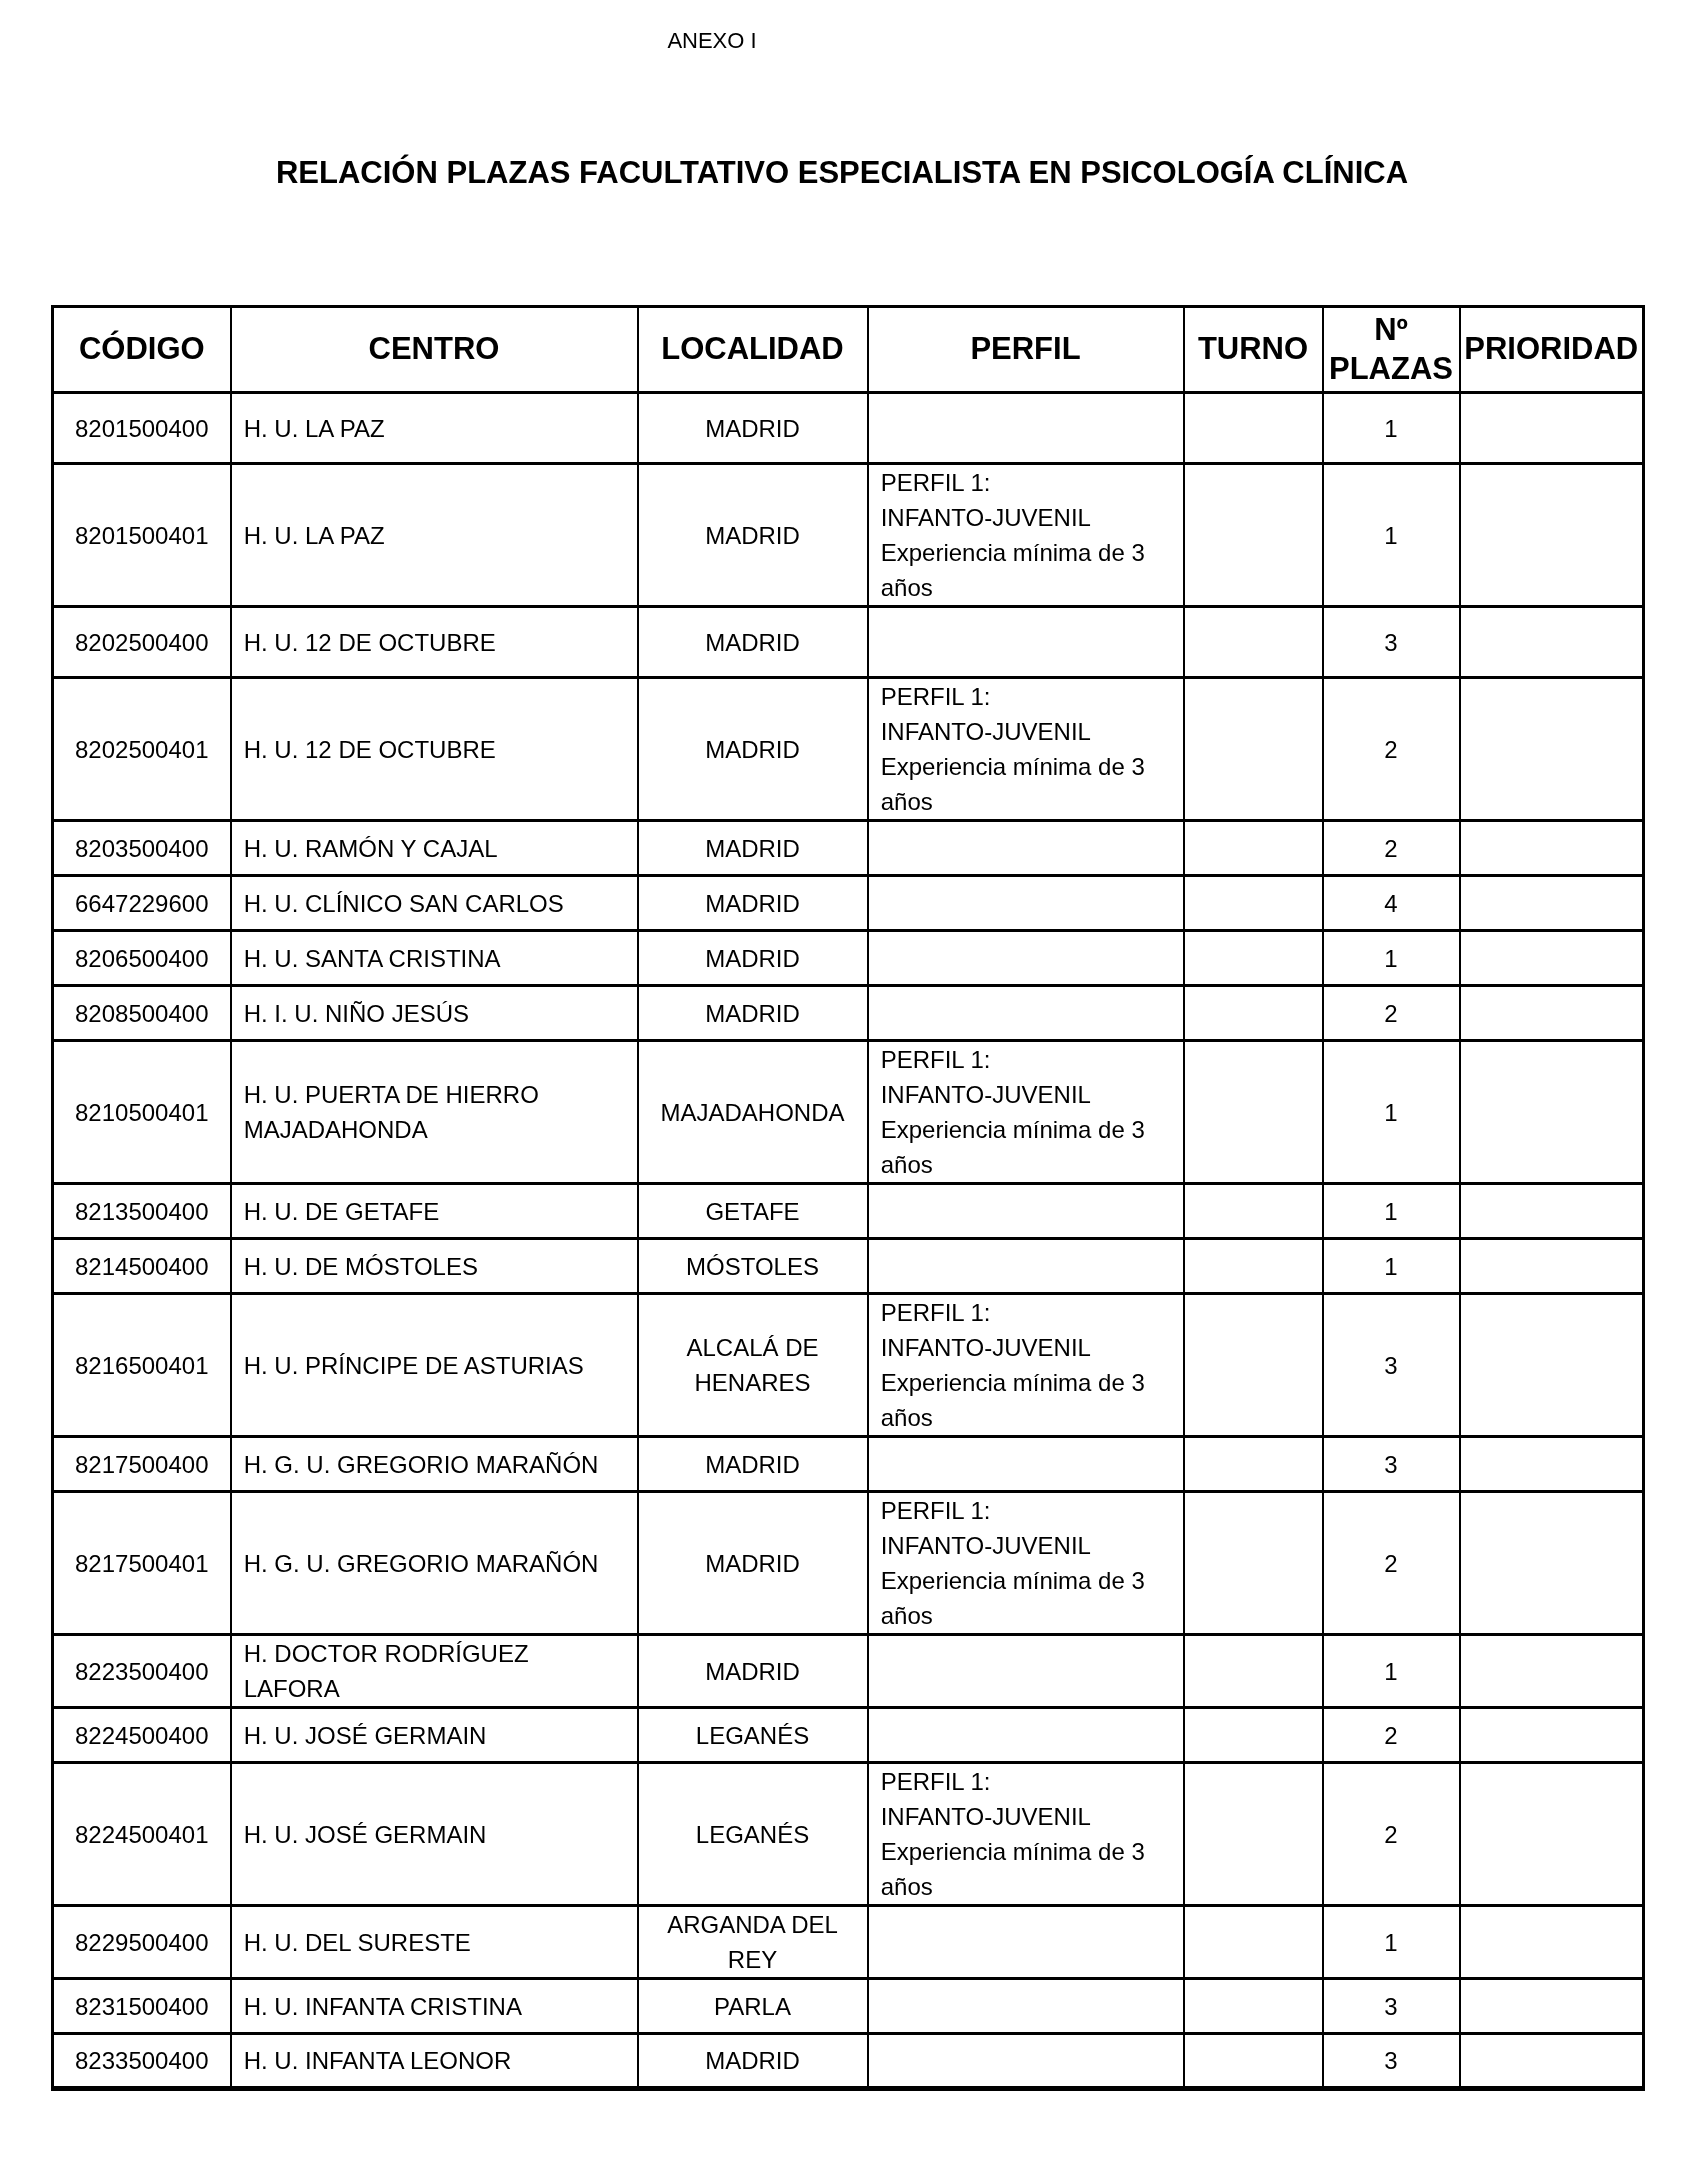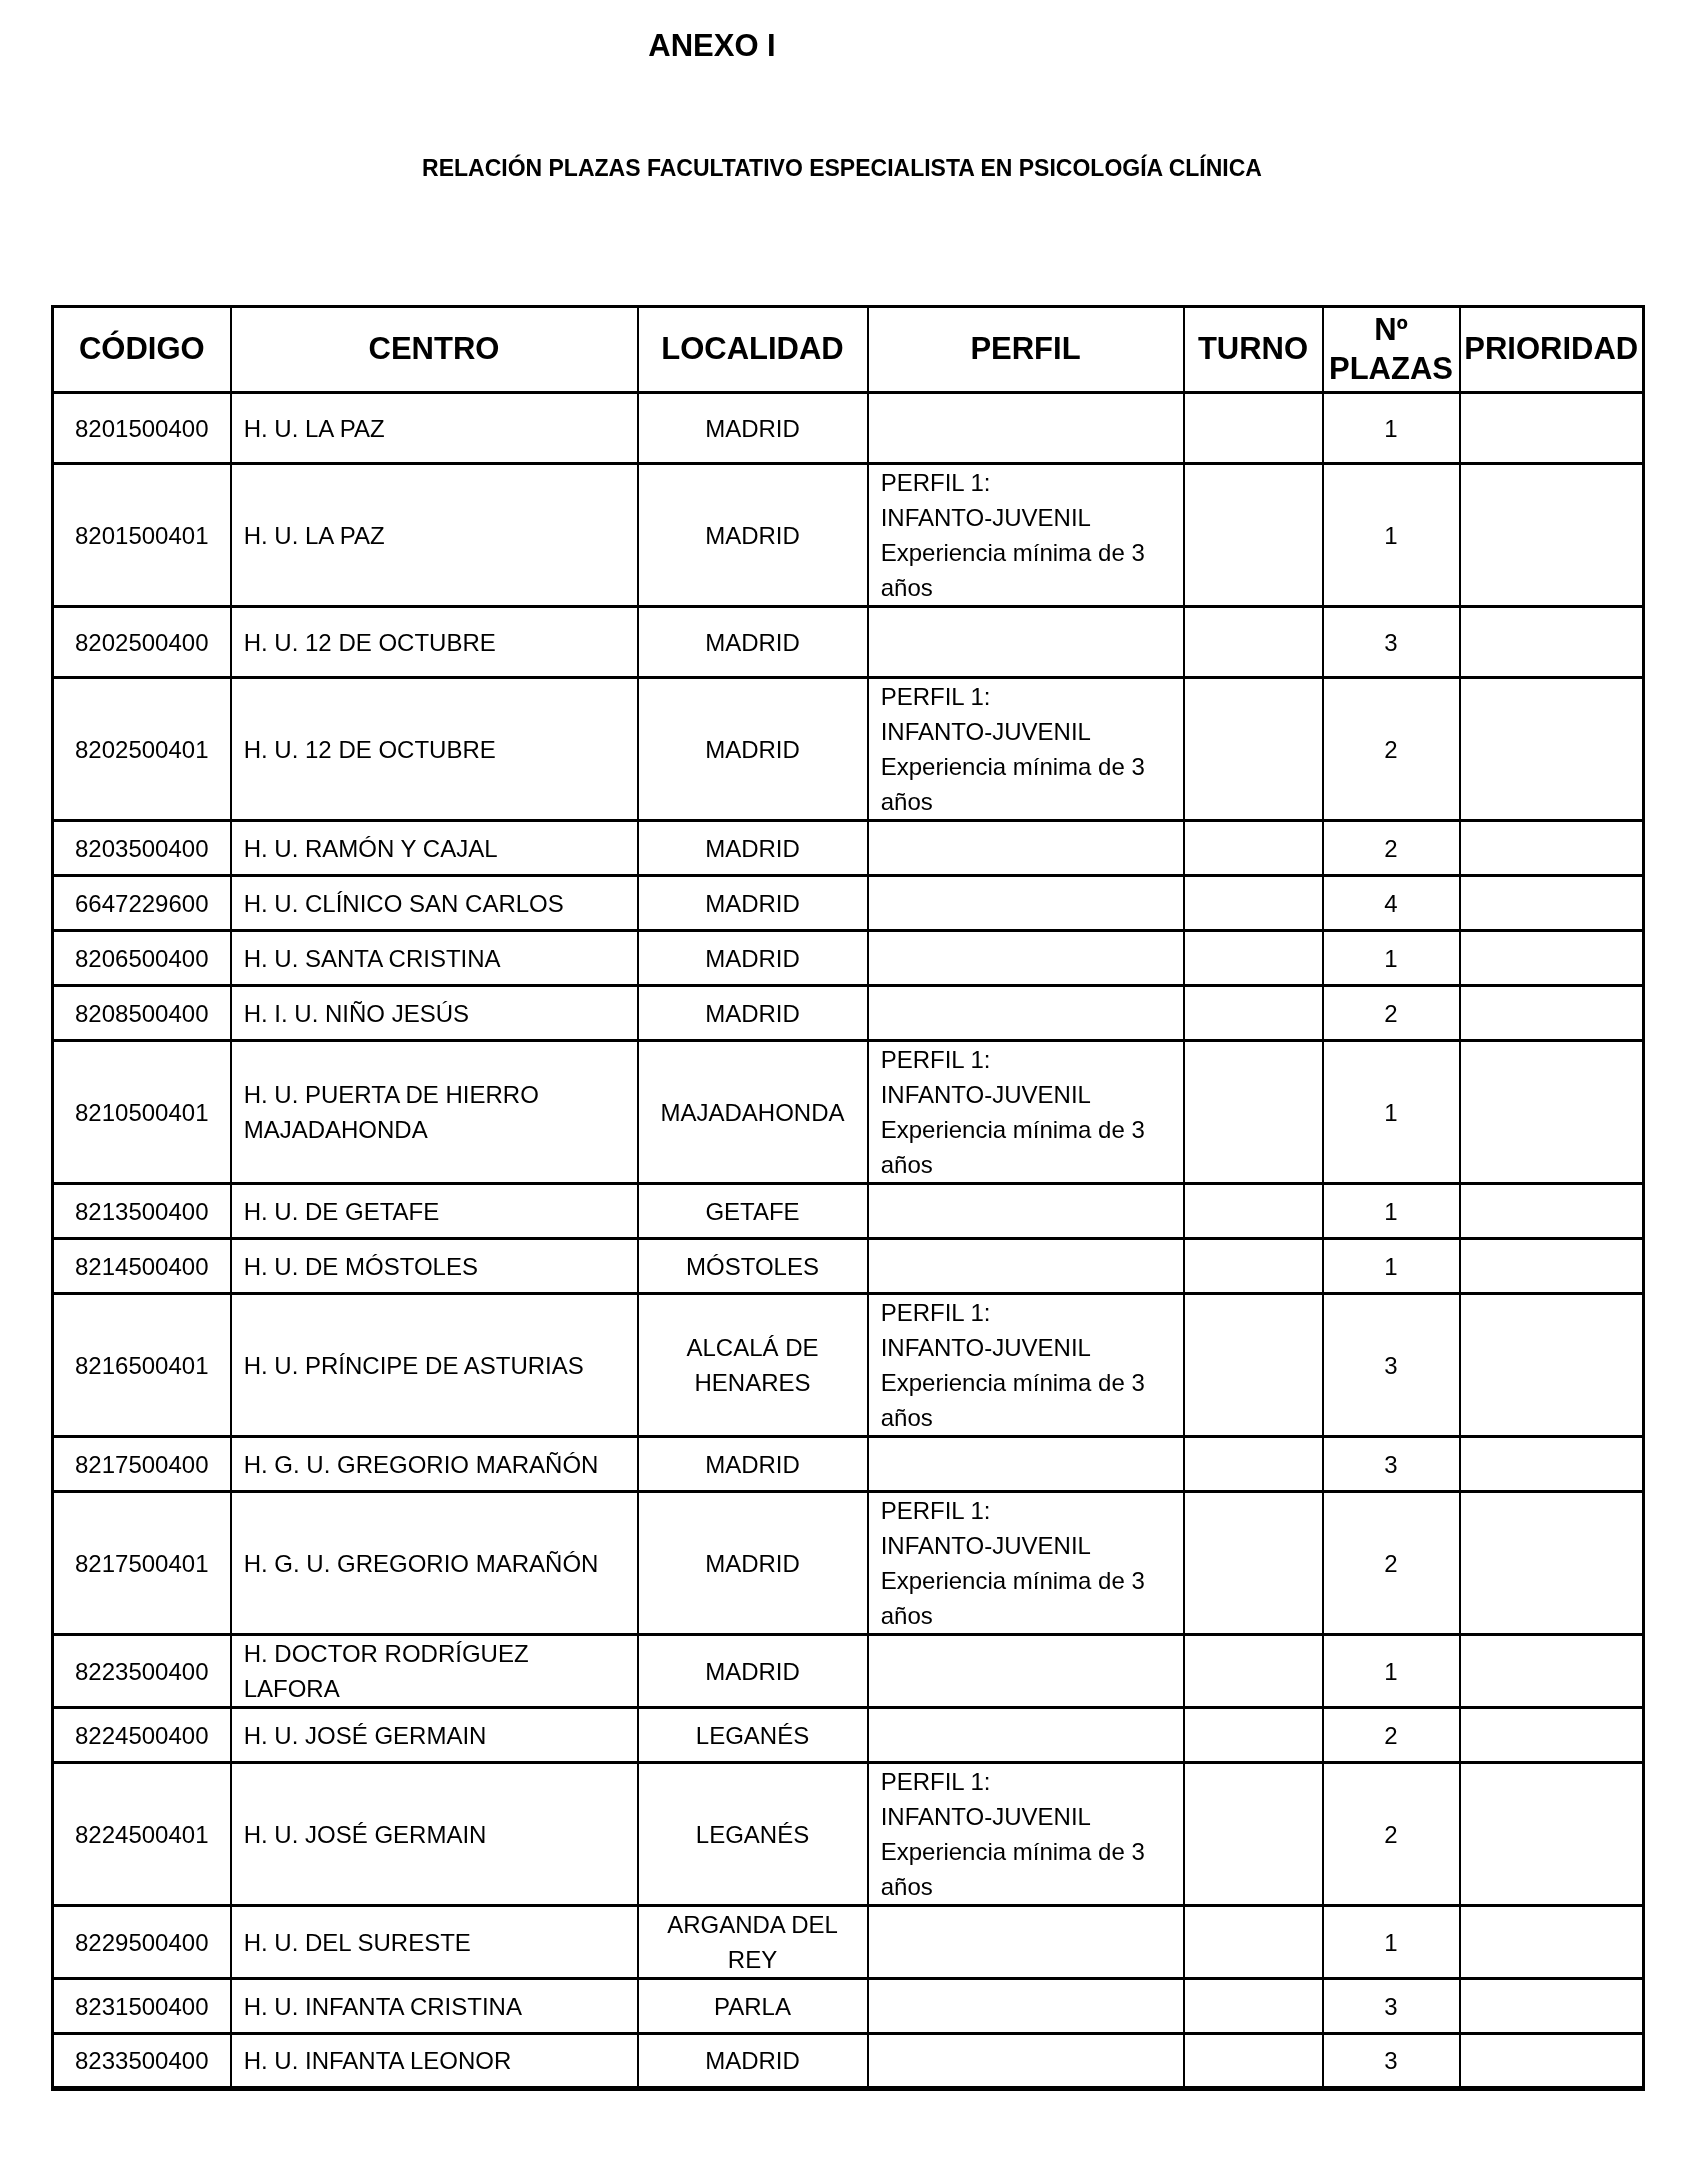--- a/index.html
+++ b/index.html
@@ -12,30 +12,30 @@
     width: 1684px;
     height: 2183px;
     font-family: "Liberation Sans", "DejaVu Sans", sans-serif;
     color: #000000;
   }
   .doc-title {
     position: absolute;
     top: 27.6px;
     left: 712px;
     transform: translateX(-50%);
-    font-size: 31px;
-    font-weight: bold;
+    font-size: 22px;
+    font-weight: normal;
     white-space: nowrap;
   }
   .doc-subtitle {
     position: absolute;
     top: 155px;
     left: 842px;
     transform: translateX(-50%);
-    font-size: 23px;
+    font-size: 31px;
     font-weight: bold;
     white-space: nowrap;
   }
   table.plazas {
     position: absolute;
     left: 51px;
     top: 305px;
     width: 1592px;
     table-layout: fixed;
     border-collapse: collapse;

